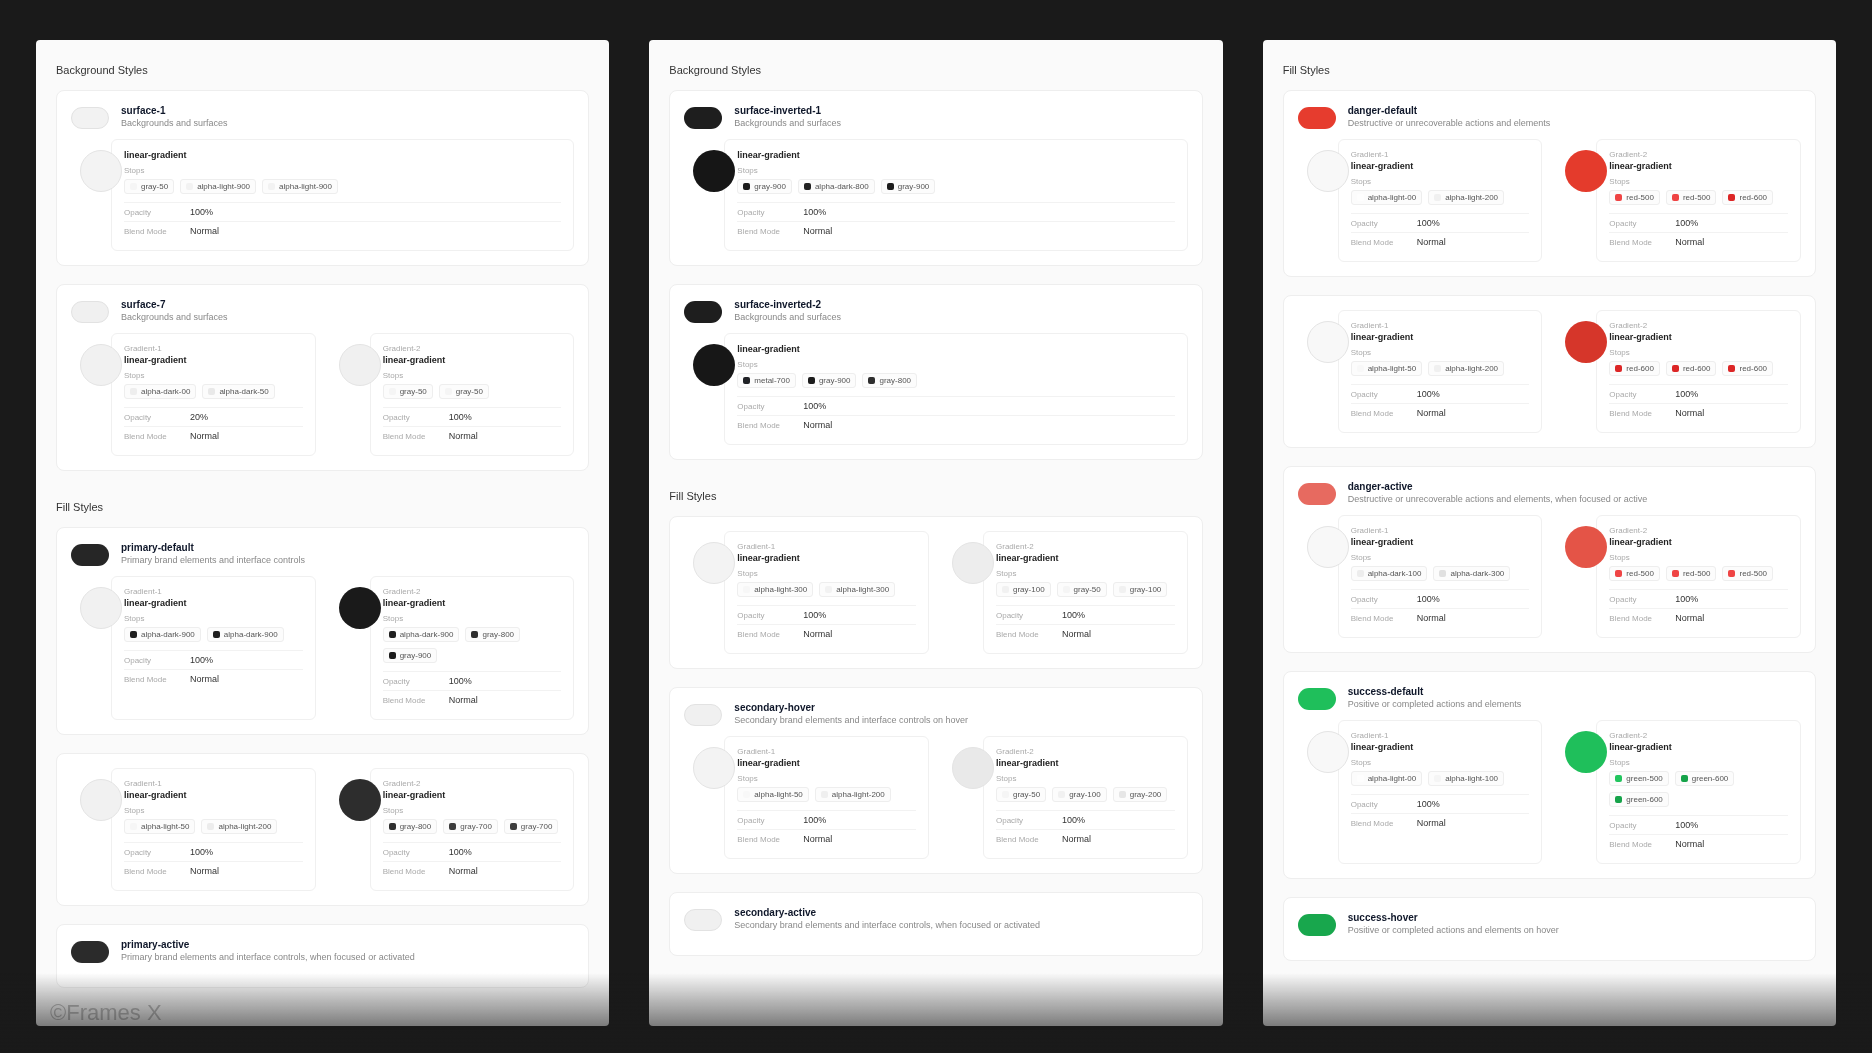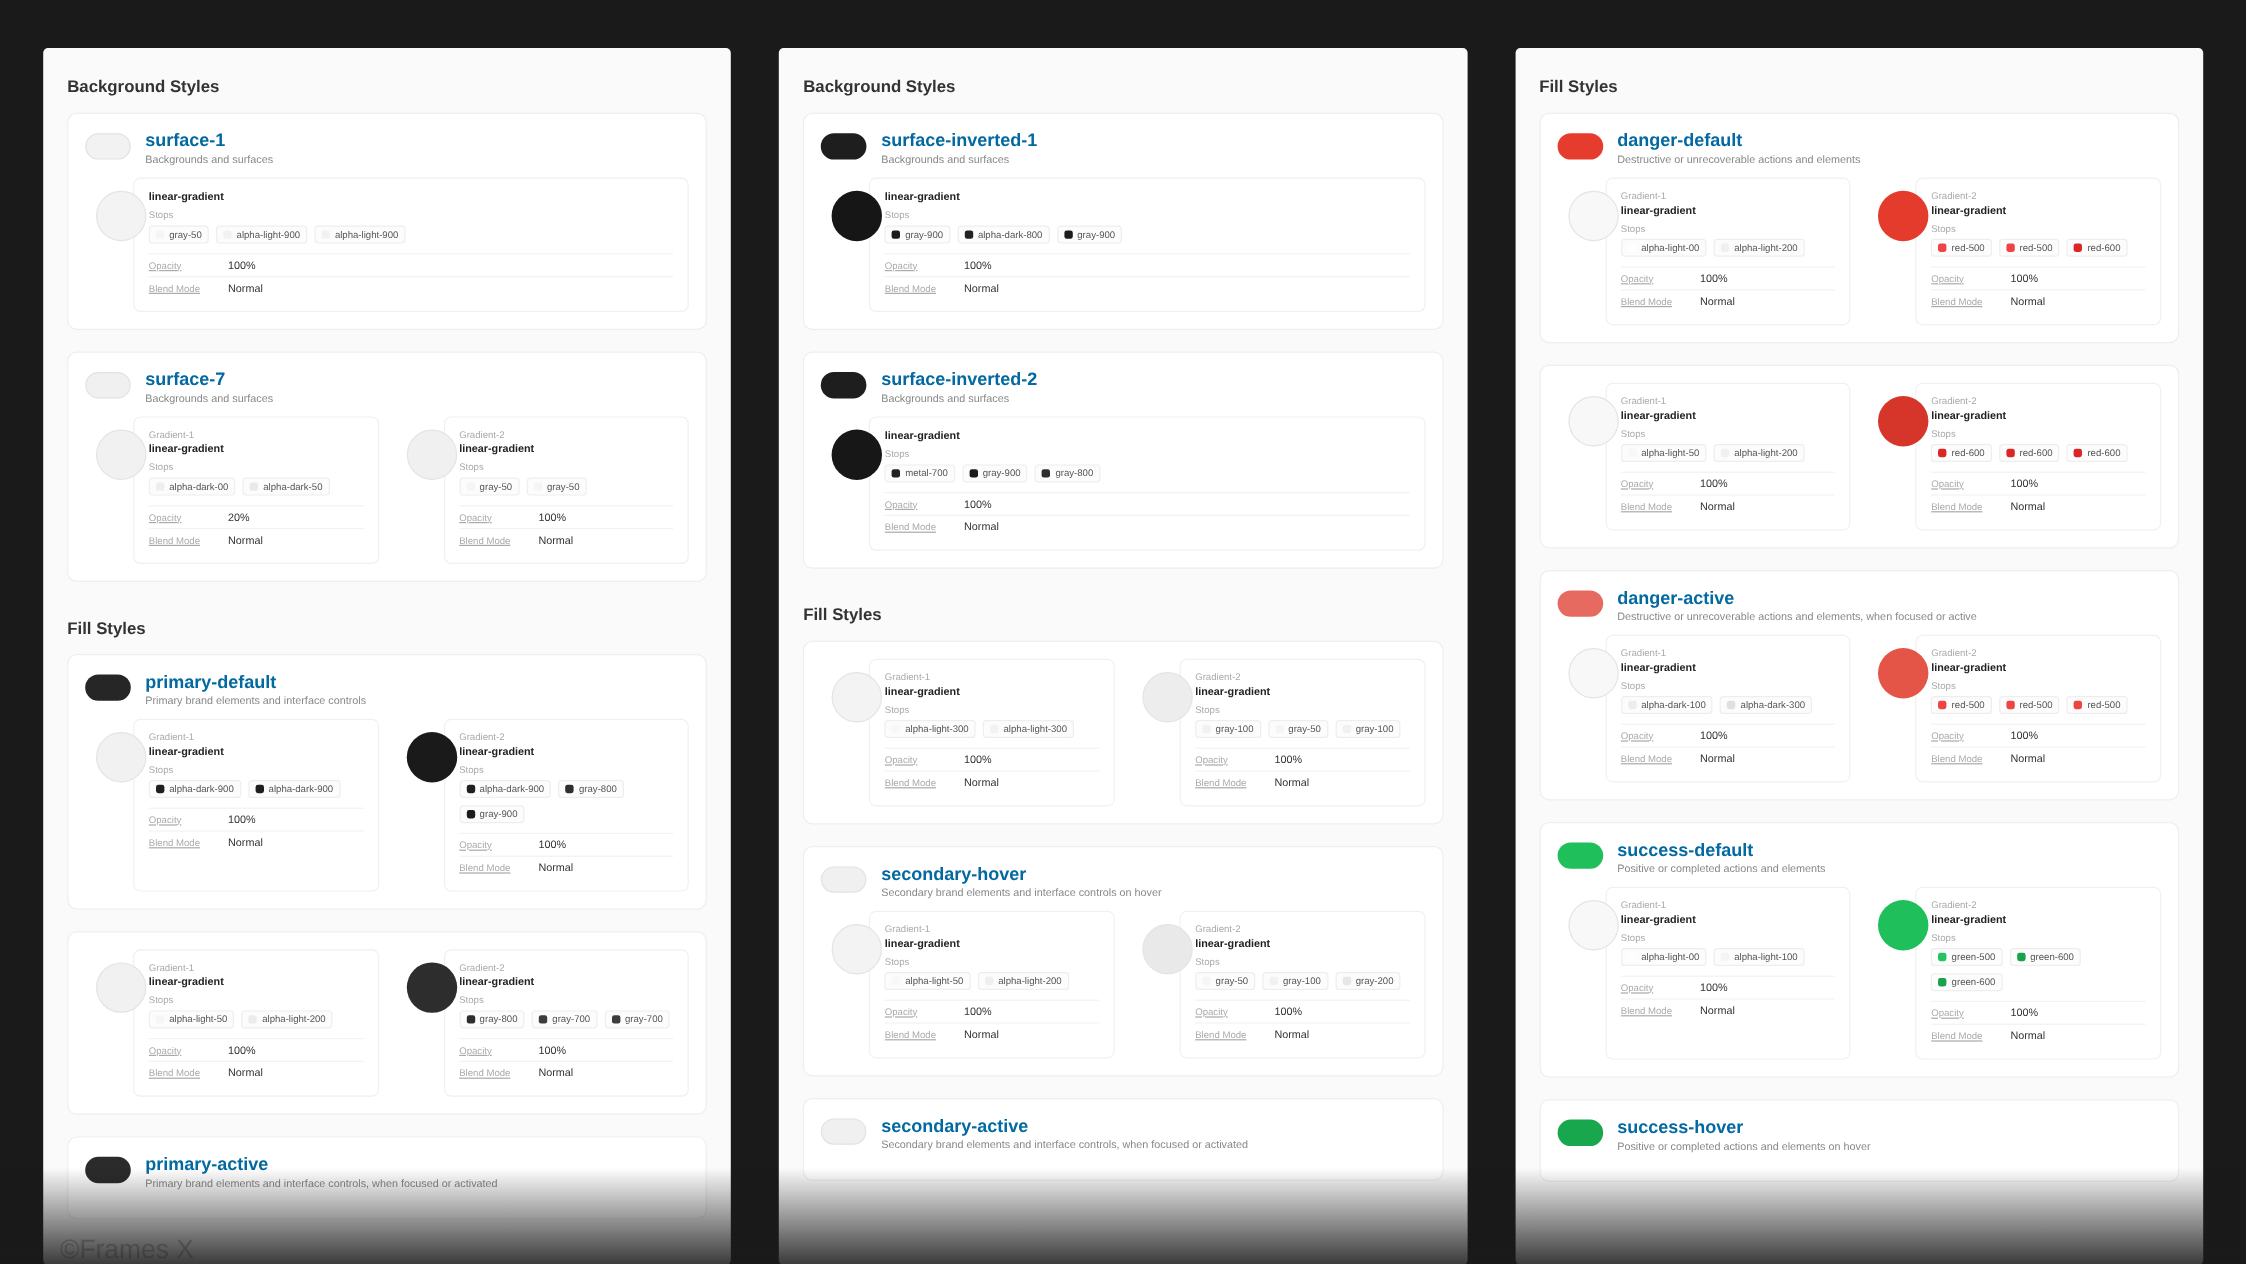--- a/index.html
+++ b/index.html
@@ -1,37 +1,37 @@
 <!DOCTYPE html>
 <html><head>
 <meta charset="utf-8">
 <style>
 * { margin: 0; padding: 0; box-sizing: border-box; }
 body { background: #1a1a1a; font-family: -apple-system, BlinkMacSystemFont, "Segoe UI", Arial, sans-serif; padding: 40px 20px; position: relative; }
 .columns { display: flex; gap: 40px; max-width: 1800px; margin: 0 auto; }
 .column { flex: 1; background: #fafafa; border-radius: 4px; padding: 20px; }
-.section-title { font-size: 14px; font-weight: 700; color: #333; margin-bottom: 14px; margin-top: 4px; }
+.section-title { font-size: 11px; font-weight: 400; color: #333; margin-bottom: 14px; margin-top: 4px; }
 .section-title:not(:first-child){ margin-top: 30px; }
 .style-card { background: #fff; border: 1px solid #eee; border-radius: 8px; padding: 14px; margin-bottom: 18px; }
 .style-header { display: flex; align-items: flex-start; gap: 12px; margin-bottom: 10px; }
 .swatch-pill { width: 38px; height: 22px; border-radius: 11px; flex-shrink: 0; margin-top: 2px; }
 .style-head-text { flex: 1; }
-.style-name { font-size: 15px; font-weight: 600; color: #0369a1; }
+.style-name { font-size: 10px; font-weight: 600; color: #0f172a; }
 .style-desc { font-size: 9px; color: #888; margin-top: 2px; }
 .gradients-row { display: flex; gap: 14px; }
 .gradient-block { flex: 1; background: #fff; border: 1px solid #f0f0f0; border-radius: 6px; padding: 10px 12px; position: relative; }
 .gradient-label { font-size: 8px; color: #aaa; margin-bottom: 2px; }
 .gradient-type { font-size: 9px; font-weight: 600; color: #222; margin-bottom: 6px; }
 .gradient-swatch { width: 42px; height: 42px; border-radius: 50%; position: absolute; left: -32px; top: 10px; }
 .stops-label { font-size: 8px; color: #aaa; margin-bottom: 4px; }
 .stops-row { display: flex; flex-wrap: wrap; gap: 6px; margin-bottom: 8px; }
 .stop-chip { display: inline-flex; align-items: center; gap: 4px; font-size: 8px; color: #555; background: #fcfcfc; border: 1px solid #eee; border-radius: 3px; padding: 2px 5px; }
 .stop-dot { width: 7px; height: 7px; border-radius: 2px; display: inline-block; }
 .kv-row { display: flex; align-items: center; gap: 10px; padding: 4px 0; border-top: 1px solid #f2f2f2; }
-.kv-key { font-size: 8px; color: #aaa; width: 56px; text-decoration: underline; }
+.kv-key { font-size: 8px; color: #aaa; width: 56px; }
 .kv-val { font-size: 9px; color: #333; }
 .single-gradient .gradient-block { margin-left: 40px; }
 .single-gradient .gradient-swatch { display: block; }
 .dual .gradient-swatch { display: block; }
 .dual .gradient-block { margin-left: 40px; }
 .watermark { position: absolute; left: 50px; bottom: 40px; font-size: 22px; color: rgba(160,160,160,.7); pointer-events: none; }
 .bottom-fade { position: fixed; bottom: 0; left: 0; right: 0; height: 80px; background: linear-gradient(to bottom, rgba(26,26,26,0), rgba(26,26,26,.85)); pointer-events: none; }
 </style>
 </head>
 <body>

